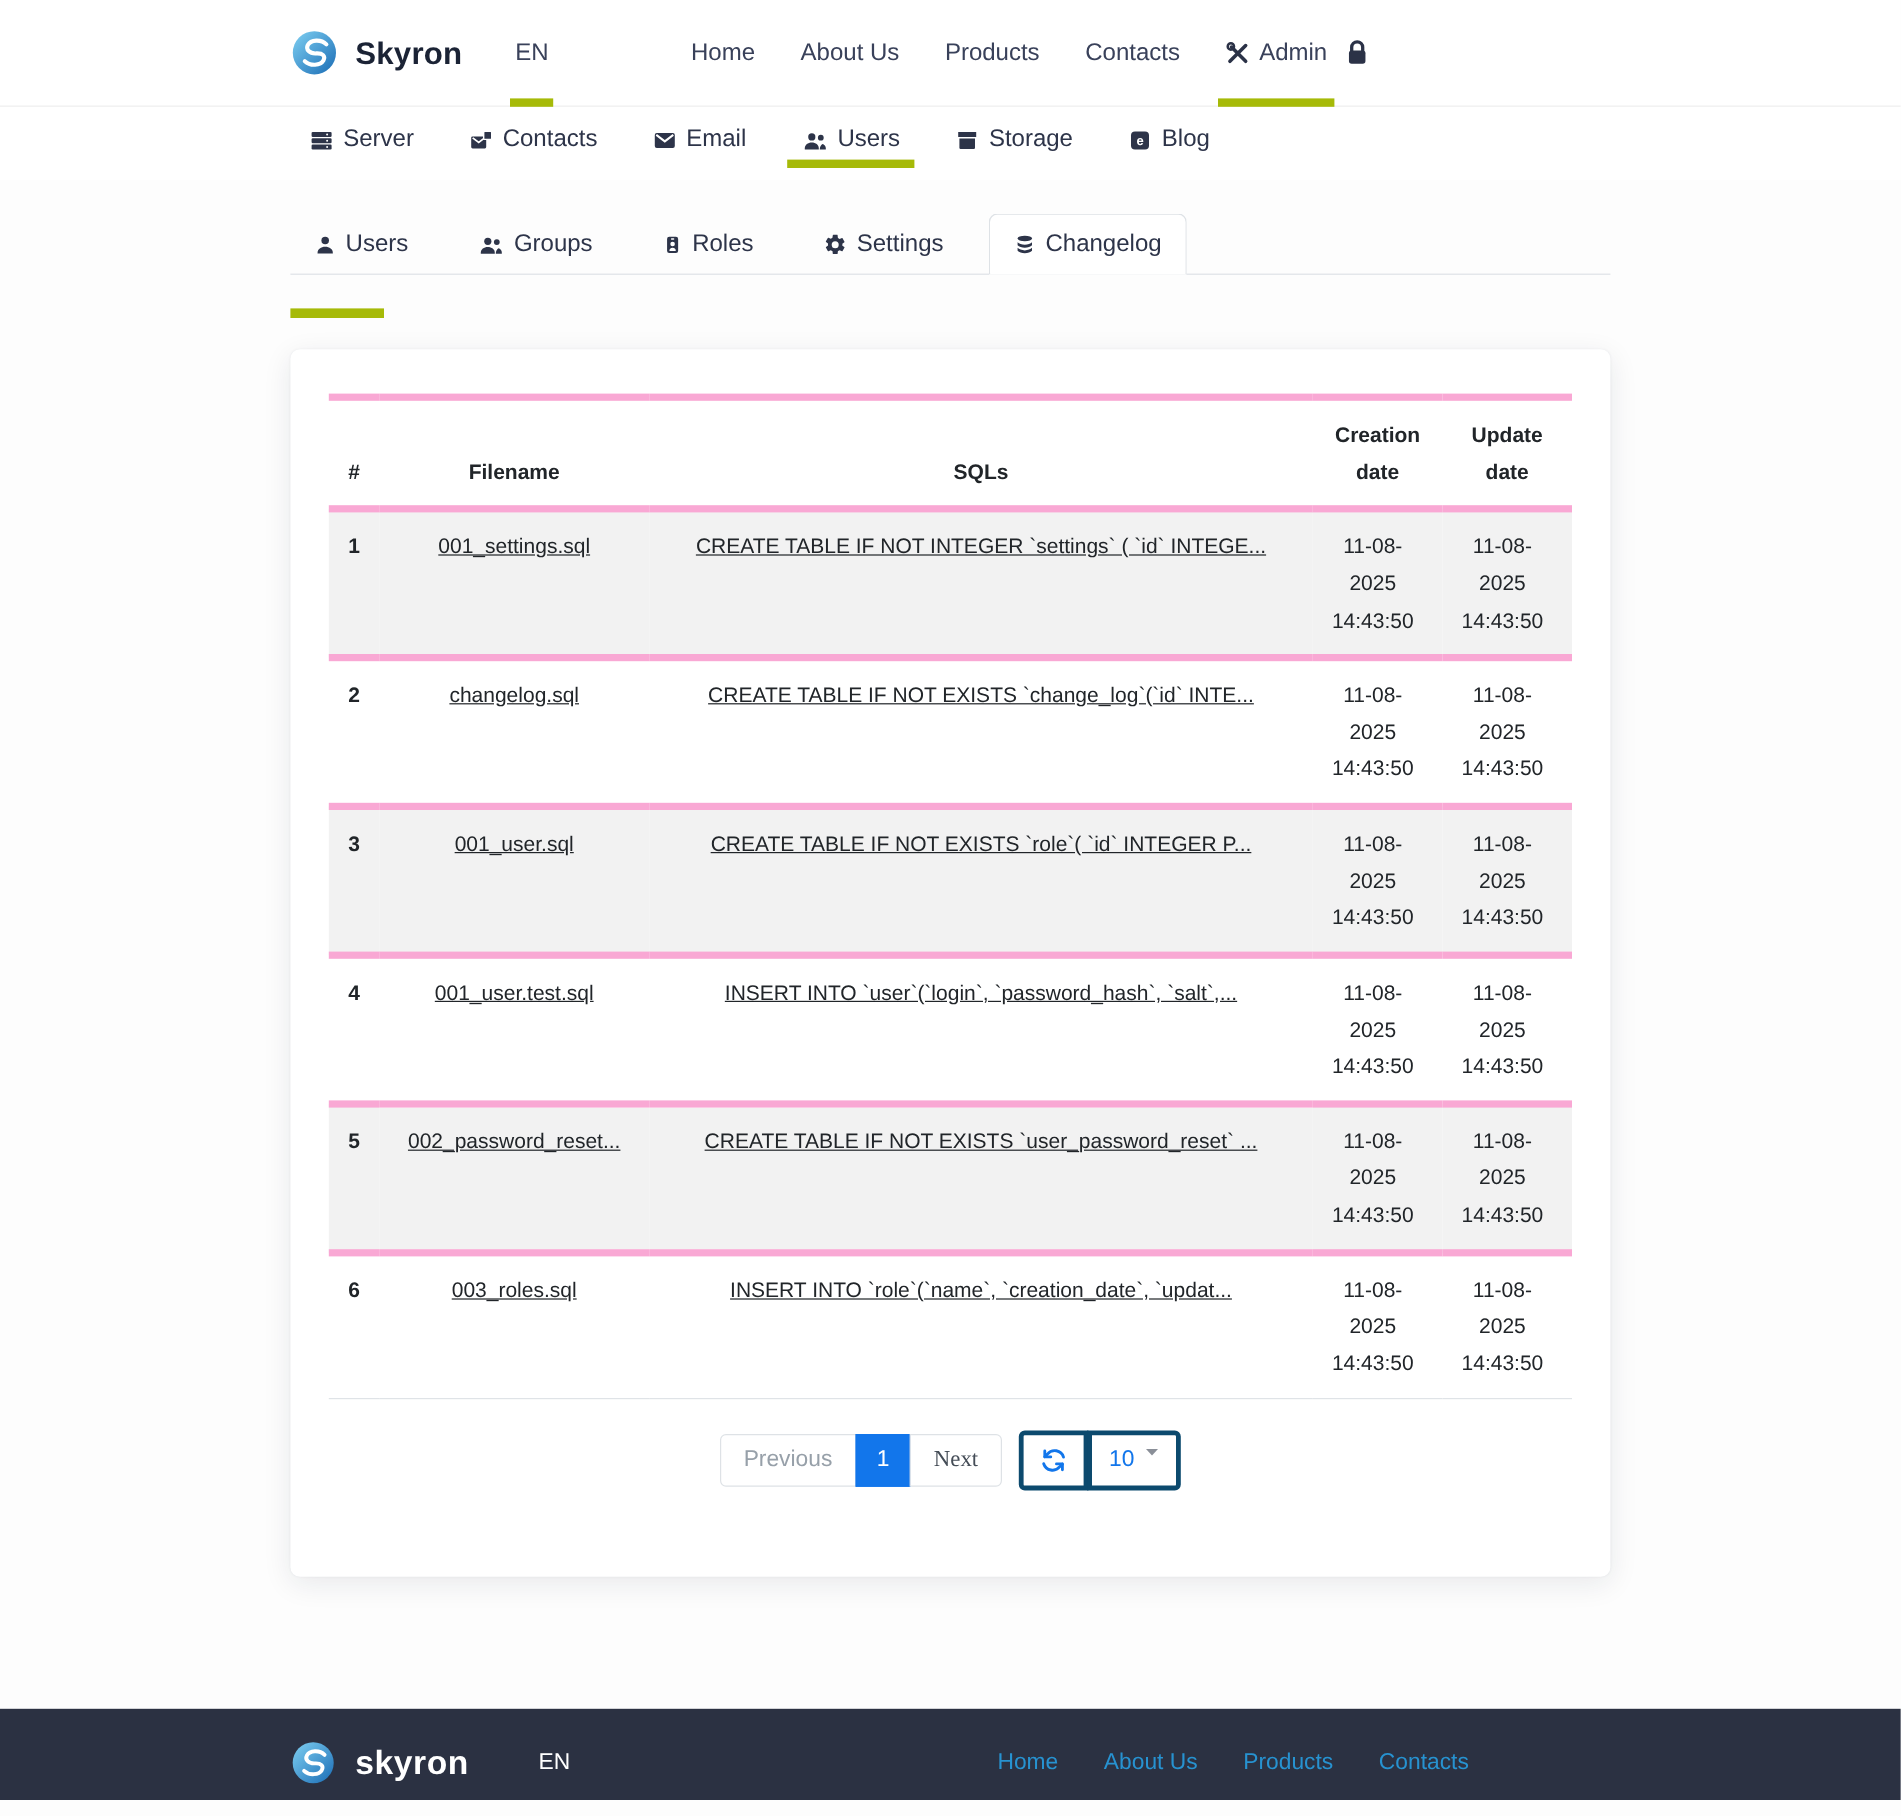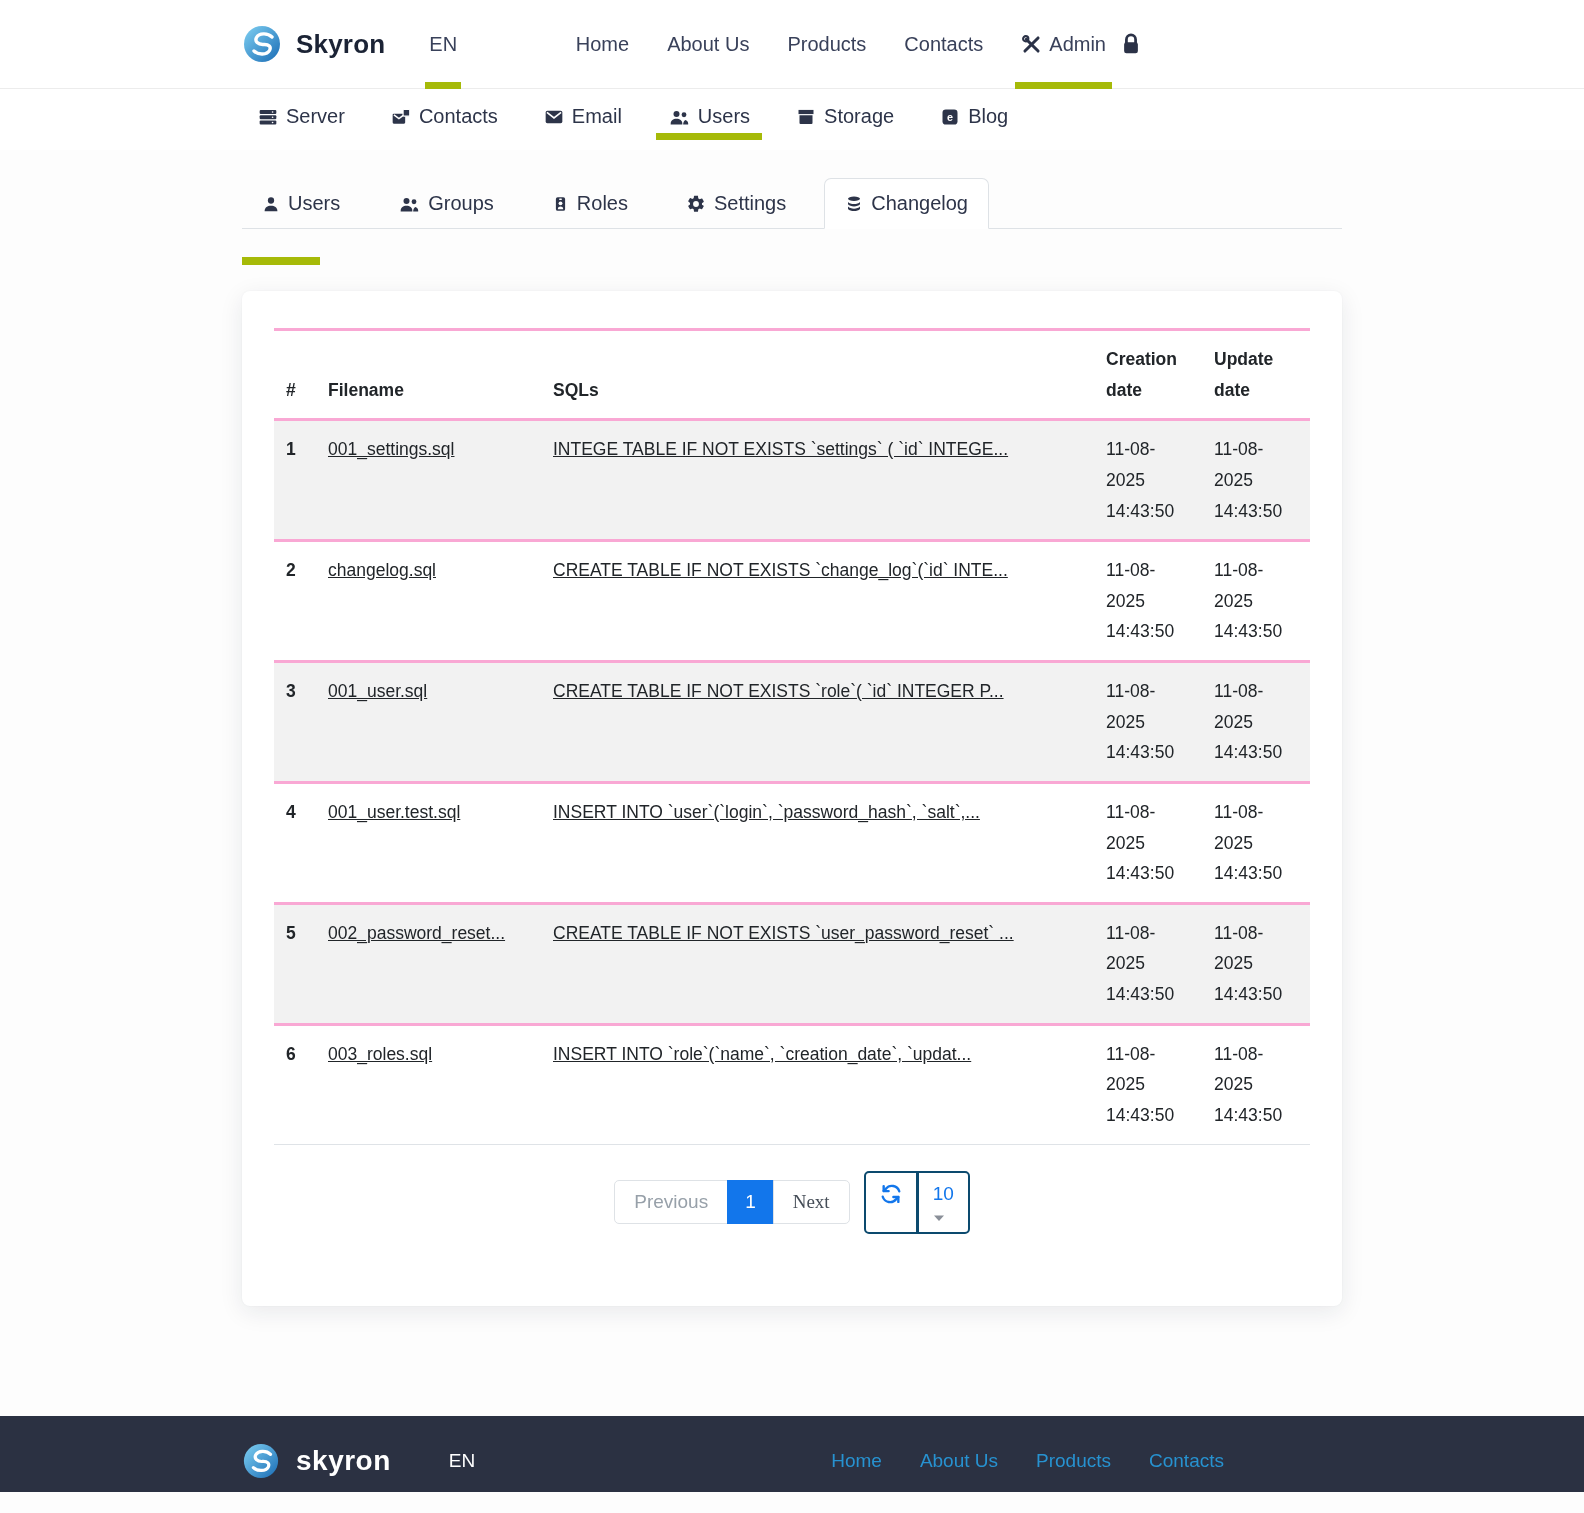--- a/index.html
+++ b/index.html
@@ -40,21 +40,21 @@
   .tab-active { background:#fff; border:1px solid #dee2e6; border-bottom:1px solid #fff; border-radius:7px 7px 0 0; margin-bottom:-1px;justify-content:space-between; }
 
   
   .page-title { color:#1d96d3; font-size:47px; font-weight:bold; margin-top:28px; letter-spacing:.5px; }
   .title-bar { width:78px; height:8px; background:#a6ba08; margin-top:28px; }
 
   
   .card { margin-top:26px; background:#fff; border-radius:8px; padding:37px 32px 72px;
           box-shadow: 0 6px 24px rgba(25,35,60,.09), 0 0 2px rgba(25,35,60,.05); }
   table { width:100%; border-collapse:collapse; font-size:17.5px; color:#212529; table-layout:fixed; }
-  th, td { text-align:left; vertical-align:top; padding:13px 12px; border-top:3px solid #f9a8d4; line-height:1.75; }
+  th, td { text-align:center; vertical-align:top; padding:13px 12px; border-top:6px solid #f9a8d4; line-height:1.75; }
   thead th { font-weight:bold; vertical-align:bottom; }
   tbody tr:nth-child(odd) { background:#f2f2f2; }
   tbody tr:last-child td { border-bottom:1px solid #dfe3e7; }
   .col-num { width:42px; }
   .col-file { width:225px; }
   .col-sql { }
   .col-date { width:108px; }
   td.cell-num, th.col-num { font-weight:bold; }
   td.cell-file, td.cell-sql { overflow:hidden; white-space:nowrap;text-decoration:underline; }
   td.cell-date { overflow-wrap:break-word; padding-right:20px; }
@@ -62,21 +62,21 @@
   
   .pagination-row { display:flex; justify-content:center; align-items:center; margin-top:26px; gap:14px; }
   .pager { display:flex;align-items:flex-end; }
   .page-item { border:1px solid #dee2e6; background:#fff; padding:10px 19px; font-size:19px; cursor:pointer; margin-left:-1px; display:flex; align-items:center; }
   .page-item:first-child { border-radius:5px 0 0 5px; margin-left:0; }
   .page-item:last-child { border-radius:0 5px 5px 0; }
   .page-prev { color:#97a0a9; }
   .page-next { color:#454d57;font-family:Liberation Serif, serif; }
   .page-current { background:#1276eb; border-color:#1276eb; color:#fff; padding:10px 17px; }
   .tools { display:flex; }
-  .tool-item { border:2px solid #0c4a6e; background:#fff; padding:10px 14px; display:flex; gap:9px; cursor:pointer; margin-left:-1px;flex-direction:column; }
+  .tool-item { border:4px solid #0c4a6e; background:#fff; padding:10px 14px; display:flex; gap:9px; cursor:pointer; margin-left:-1px; }
   .tool-item:first-child { border-radius:5px 0 0 5px; margin-left:0; }
   .tool-item:last-child { border-radius:0 5px 5px 0; }
   .refresh-btn { color:#1276eb; }
   .page-size-value { color:#1276eb; font-size:19px; }
 
   
   .footer { background:#2b3142; margin-top:110px; padding:26px 0 12px; }
   .footer-row { display:flex; align-items:center; }
   .footer-brand { display:flex; align-items:center; gap:16px; }
   .footer-brand-name { color:#fff; font-size:28px; font-weight:bold; letter-spacing:.5px; }
@@ -271,21 +271,21 @@
           <th class="col-file">Filename</th>
           <th class="col-sql">SQLs</th>
           <th class="col-date">Creation date</th>
           <th class="col-date">Update date</th>
         </tr>
       </thead>
       <tbody>
           <tr>
         <td class="cell-num">1</td>
         <td class="cell-file">001_settings.sql</td>
-        <td class="cell-sql">INTEGE TABLE IF NOT EXISTS `settings` ( `id` INTEGE...</td>
+        <td class="cell-sql">CREATE TABLE IF NOT INTEGER `settings` ( `id` INTEGE...</td>
         <td class="cell-date">11-08-2025 14:43:50</td>
         <td class="cell-date">11-08-2025 14:43:50</td>
       </tr>
           <tr>
         <td class="cell-num">2</td>
         <td class="cell-file">changelog.sql</td>
         <td class="cell-sql">CREATE TABLE IF NOT EXISTS `change_log`(`id` INTE...</td>
         <td class="cell-date">11-08-2025 14:43:50</td>
         <td class="cell-date">11-08-2025 14:43:50</td>
       </tr>

